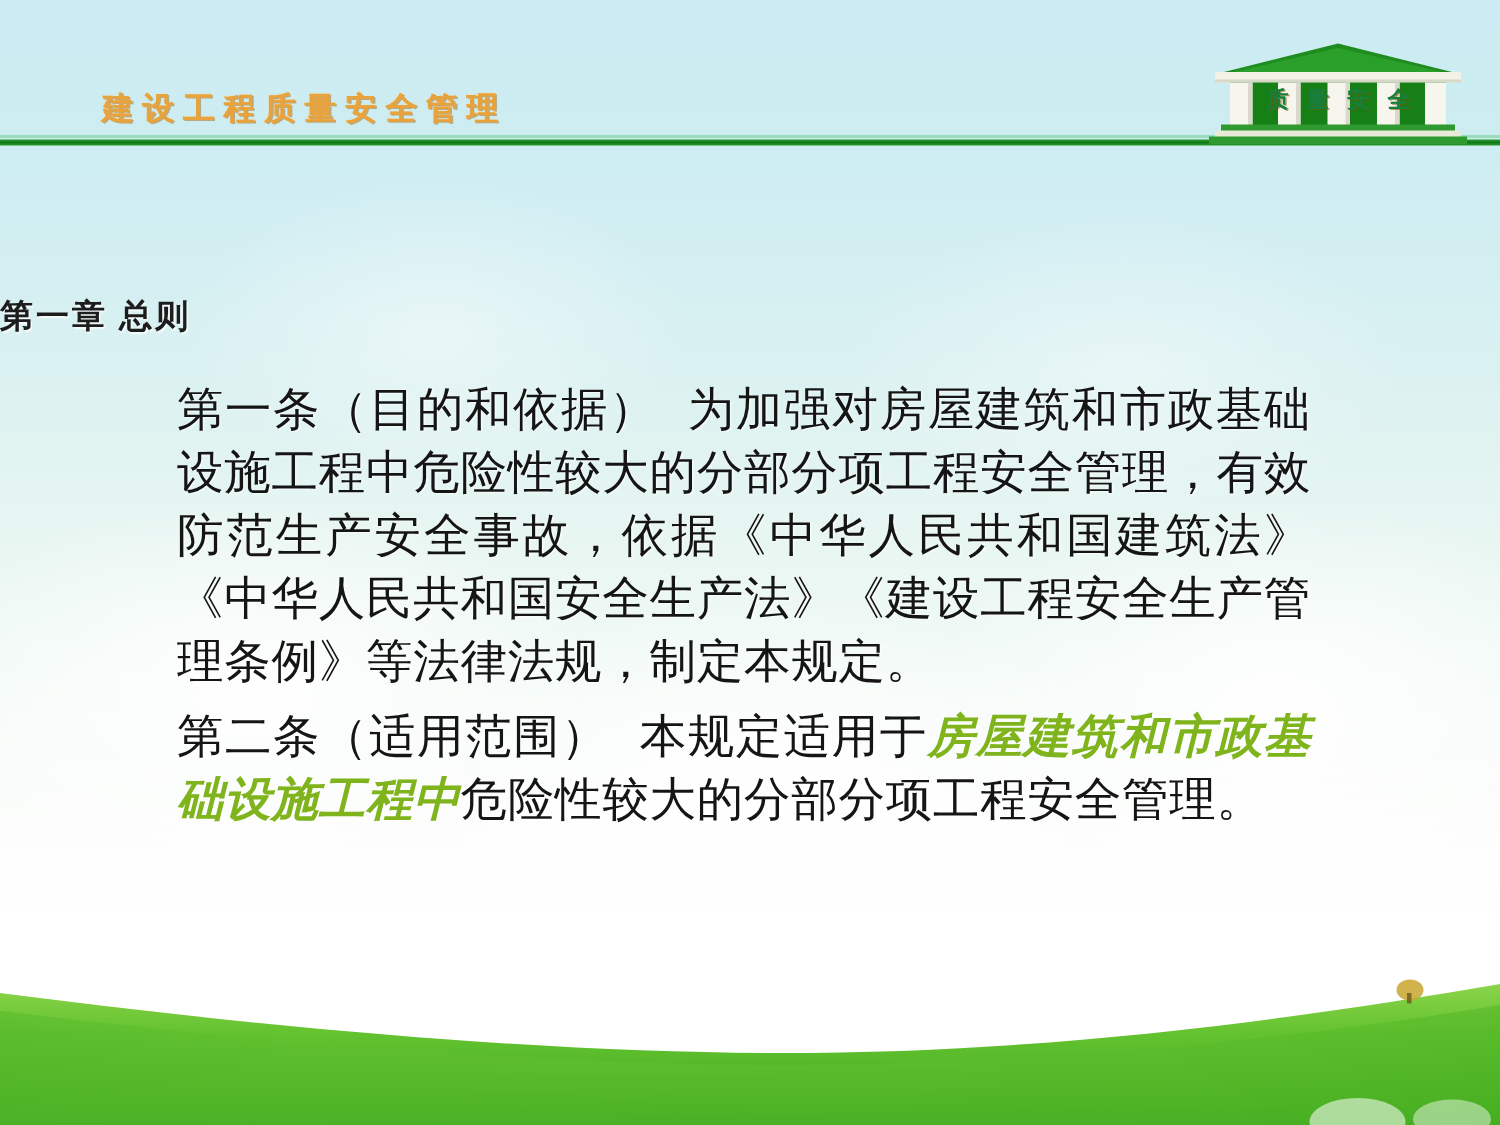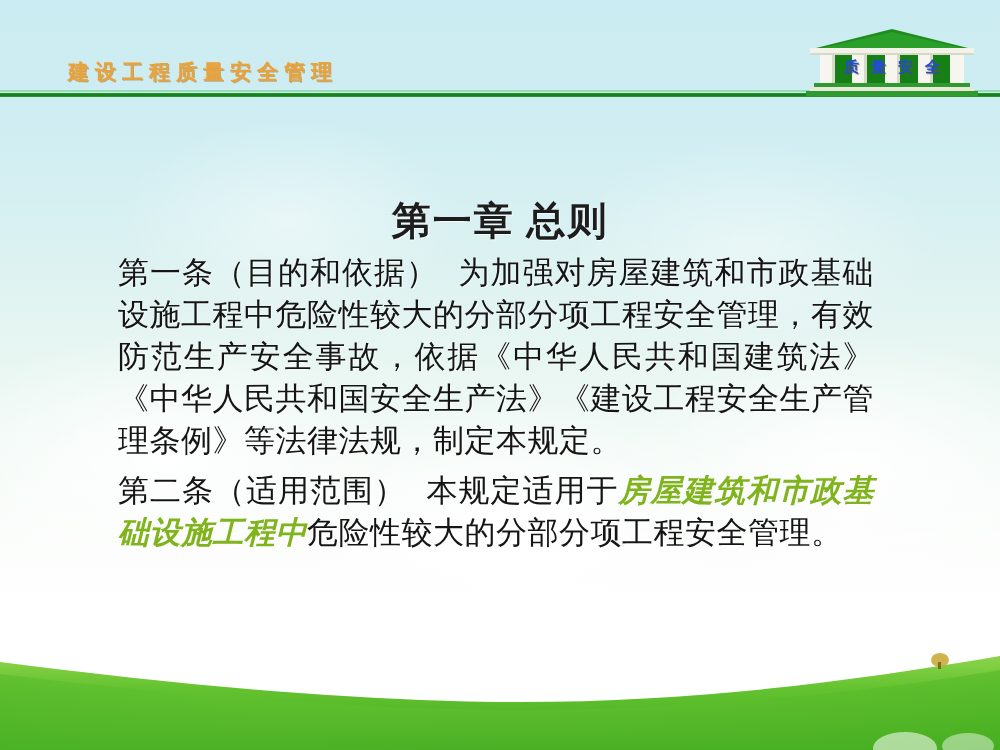--- a/index.html
+++ b/index.html
@@ -55,32 +55,31 @@
   }
 
   
   .logo{position:absolute;left:806px;top:27px;width:172px;height:70px;}
   .logo svg{display:block;}
   .logo-text{
     position:absolute;left:0;top:33px;width:172px;
     text-align:center;
     font-family:"Liberation Serif","DejaVu Serif",serif;
     font-size:15px;font-weight:bold;letter-spacing:12px;
-    color:#1d4ed8;text-indent:12px;
+    color:#15803d;text-indent:12px;
     text-shadow:1px 1px 0 rgba(120,80,0,.55);
     line-height:1;white-space:nowrap;
   }
 
   
   .content{position:absolute;left:0;top:0;width:1000px;height:750px;}
   .chapter-title{
     position:absolute;left:0;top:198px;width:1000px;
-    text-align:center;
     font-family:"Liberation Serif","DejaVu Serif",serif;
-    font-size:39px;font-weight:bold;color:#1d1d1d;
+    font-size:22px;font-weight:bold;color:#1d1d1d;
     letter-spacing:2px;line-height:1.2;
     text-shadow:1px 1px 1px rgba(255,255,255,.75);
   }
   .para{
     position:absolute;left:118px;width:756px;
     font-family:"Liberation Serif","DejaVu Serif",serif;
     font-size:31px;color:#151515;
     line-height:42px;letter-spacing:.5px;
     text-align:justify;text-justify:inter-ideograph;
     text-shadow:1px 1px 1px rgba(255,255,255,.65);

